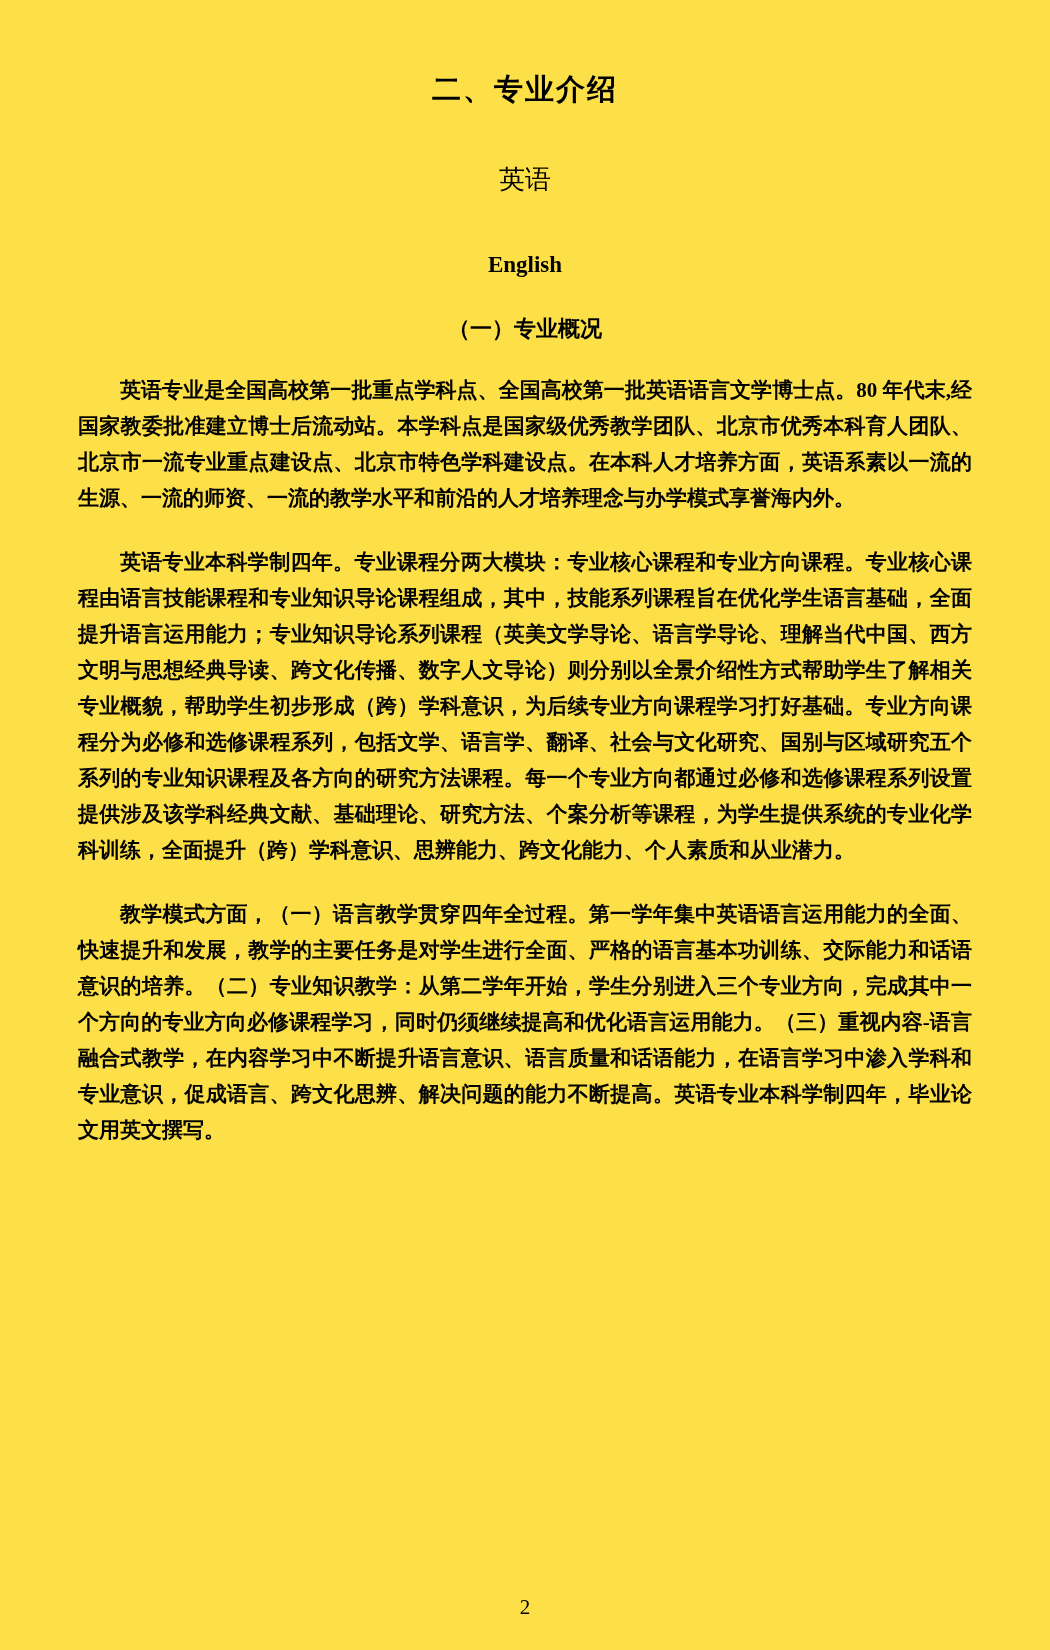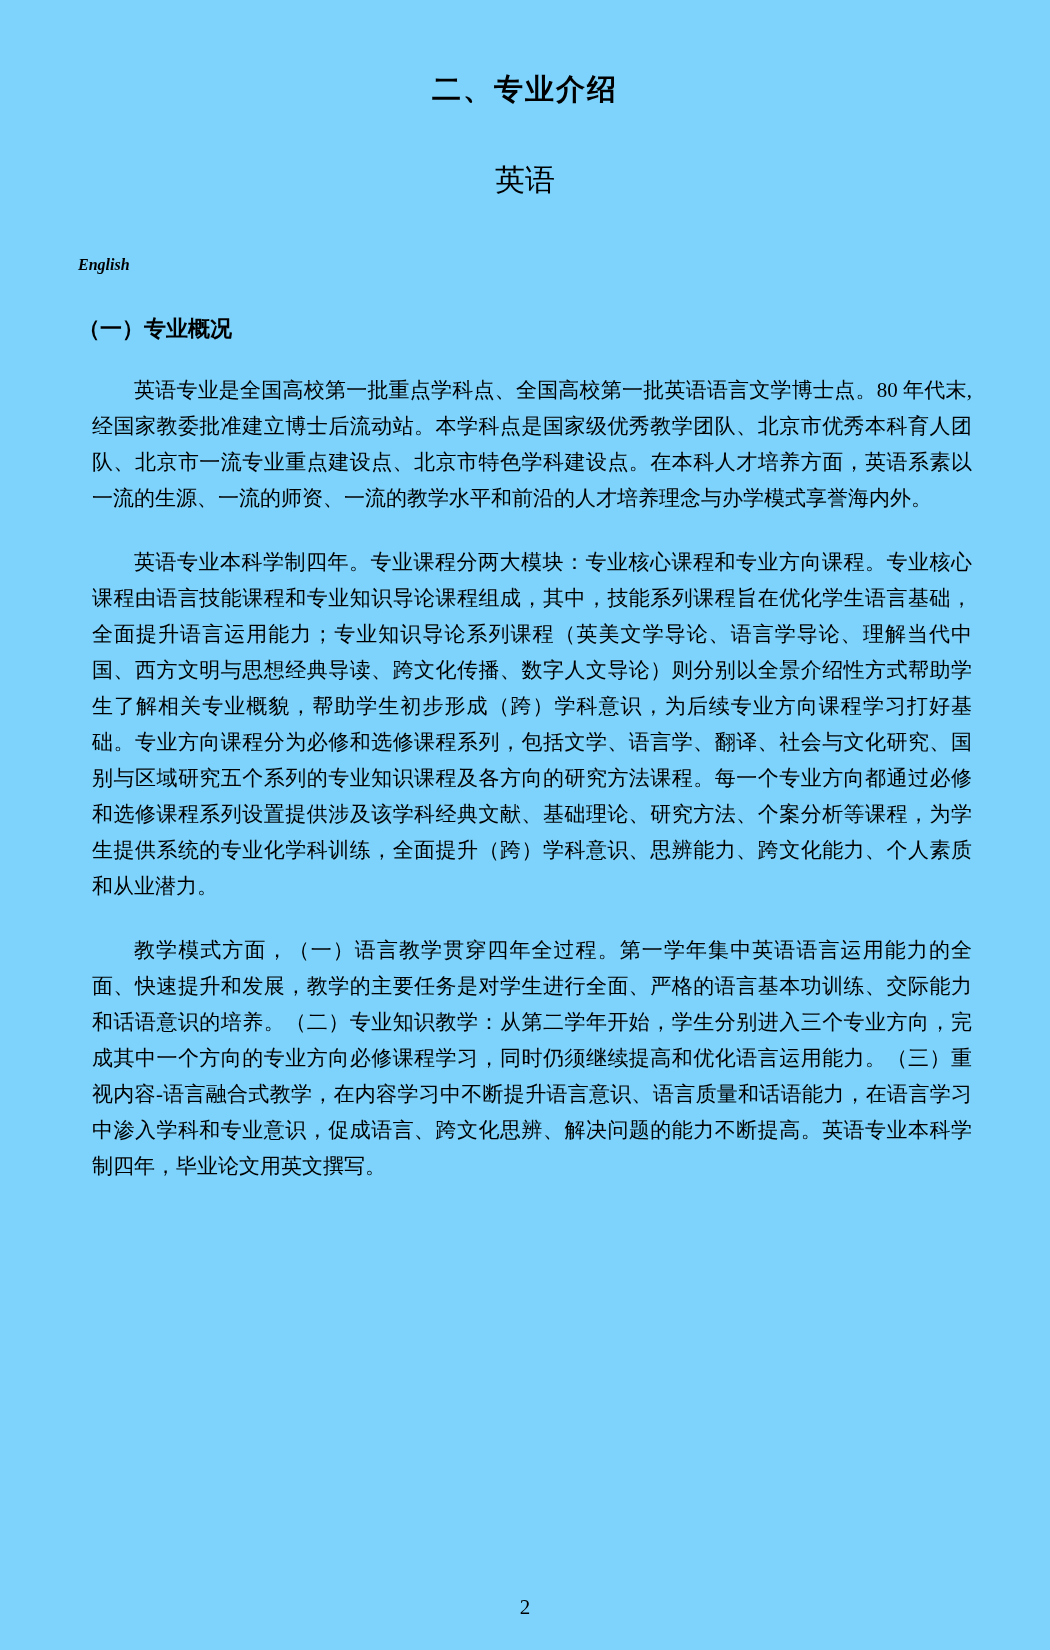--- a/index.html
+++ b/index.html
@@ -5,63 +5,64 @@
   html, body {
     margin: 0;
     padding: 0;
     background: #ffffff;
   }
   .page {
     position: relative;
     width: 1050px;
     height: 1650px;
     margin: 0 auto;
-    background: #7dd3fc;
+    background: #fde047;
     color: #000000;
     font-family: "Liberation Serif", "DejaVu Serif", serif;
     overflow: hidden;
     box-sizing: border-box;
     padding: 0 78px;
   }
   .doc-title {
     margin: 70px 0 0 0;
     text-align: center;
     font-size: 29px;
     font-weight: bold;
     line-height: 38px;
     letter-spacing: 2px;
   }
   .subtitle-zh {
     margin: 56px 0 0 0;
     text-align: center;
-    font-size: 30px;
+    font-size: 26px;
     font-weight: normal;
     line-height: 32px;
   }
   .subtitle-en {
     margin: 54px 0 0 0;
-    font-size: 16px;
+    text-align: center;
+    font-size: 23px;
     font-weight: bold;
     line-height: 30px;
-    font-style: italic;
   }
   .section-heading {
     margin: 34px 0 0 0;
-    text-align: left;
+    text-align: center;
     font-size: 22px;
     font-weight: bold;
     line-height: 30px;
   }
   .body-text p {
-    margin: 28px 0 0 14px;
+    margin: 28px 0 0 0;
     font-size: 21px;
     line-height: 36px;
     text-align: justify;
     text-indent: 2em;
     word-break: break-all;
+    font-weight: bold;
   }
   .page-number {
     position: absolute;
     left: 0;
     right: 0;
     top: 1594px;
     text-align: center;
     font-size: 21px;
     line-height: 26px;
   }

